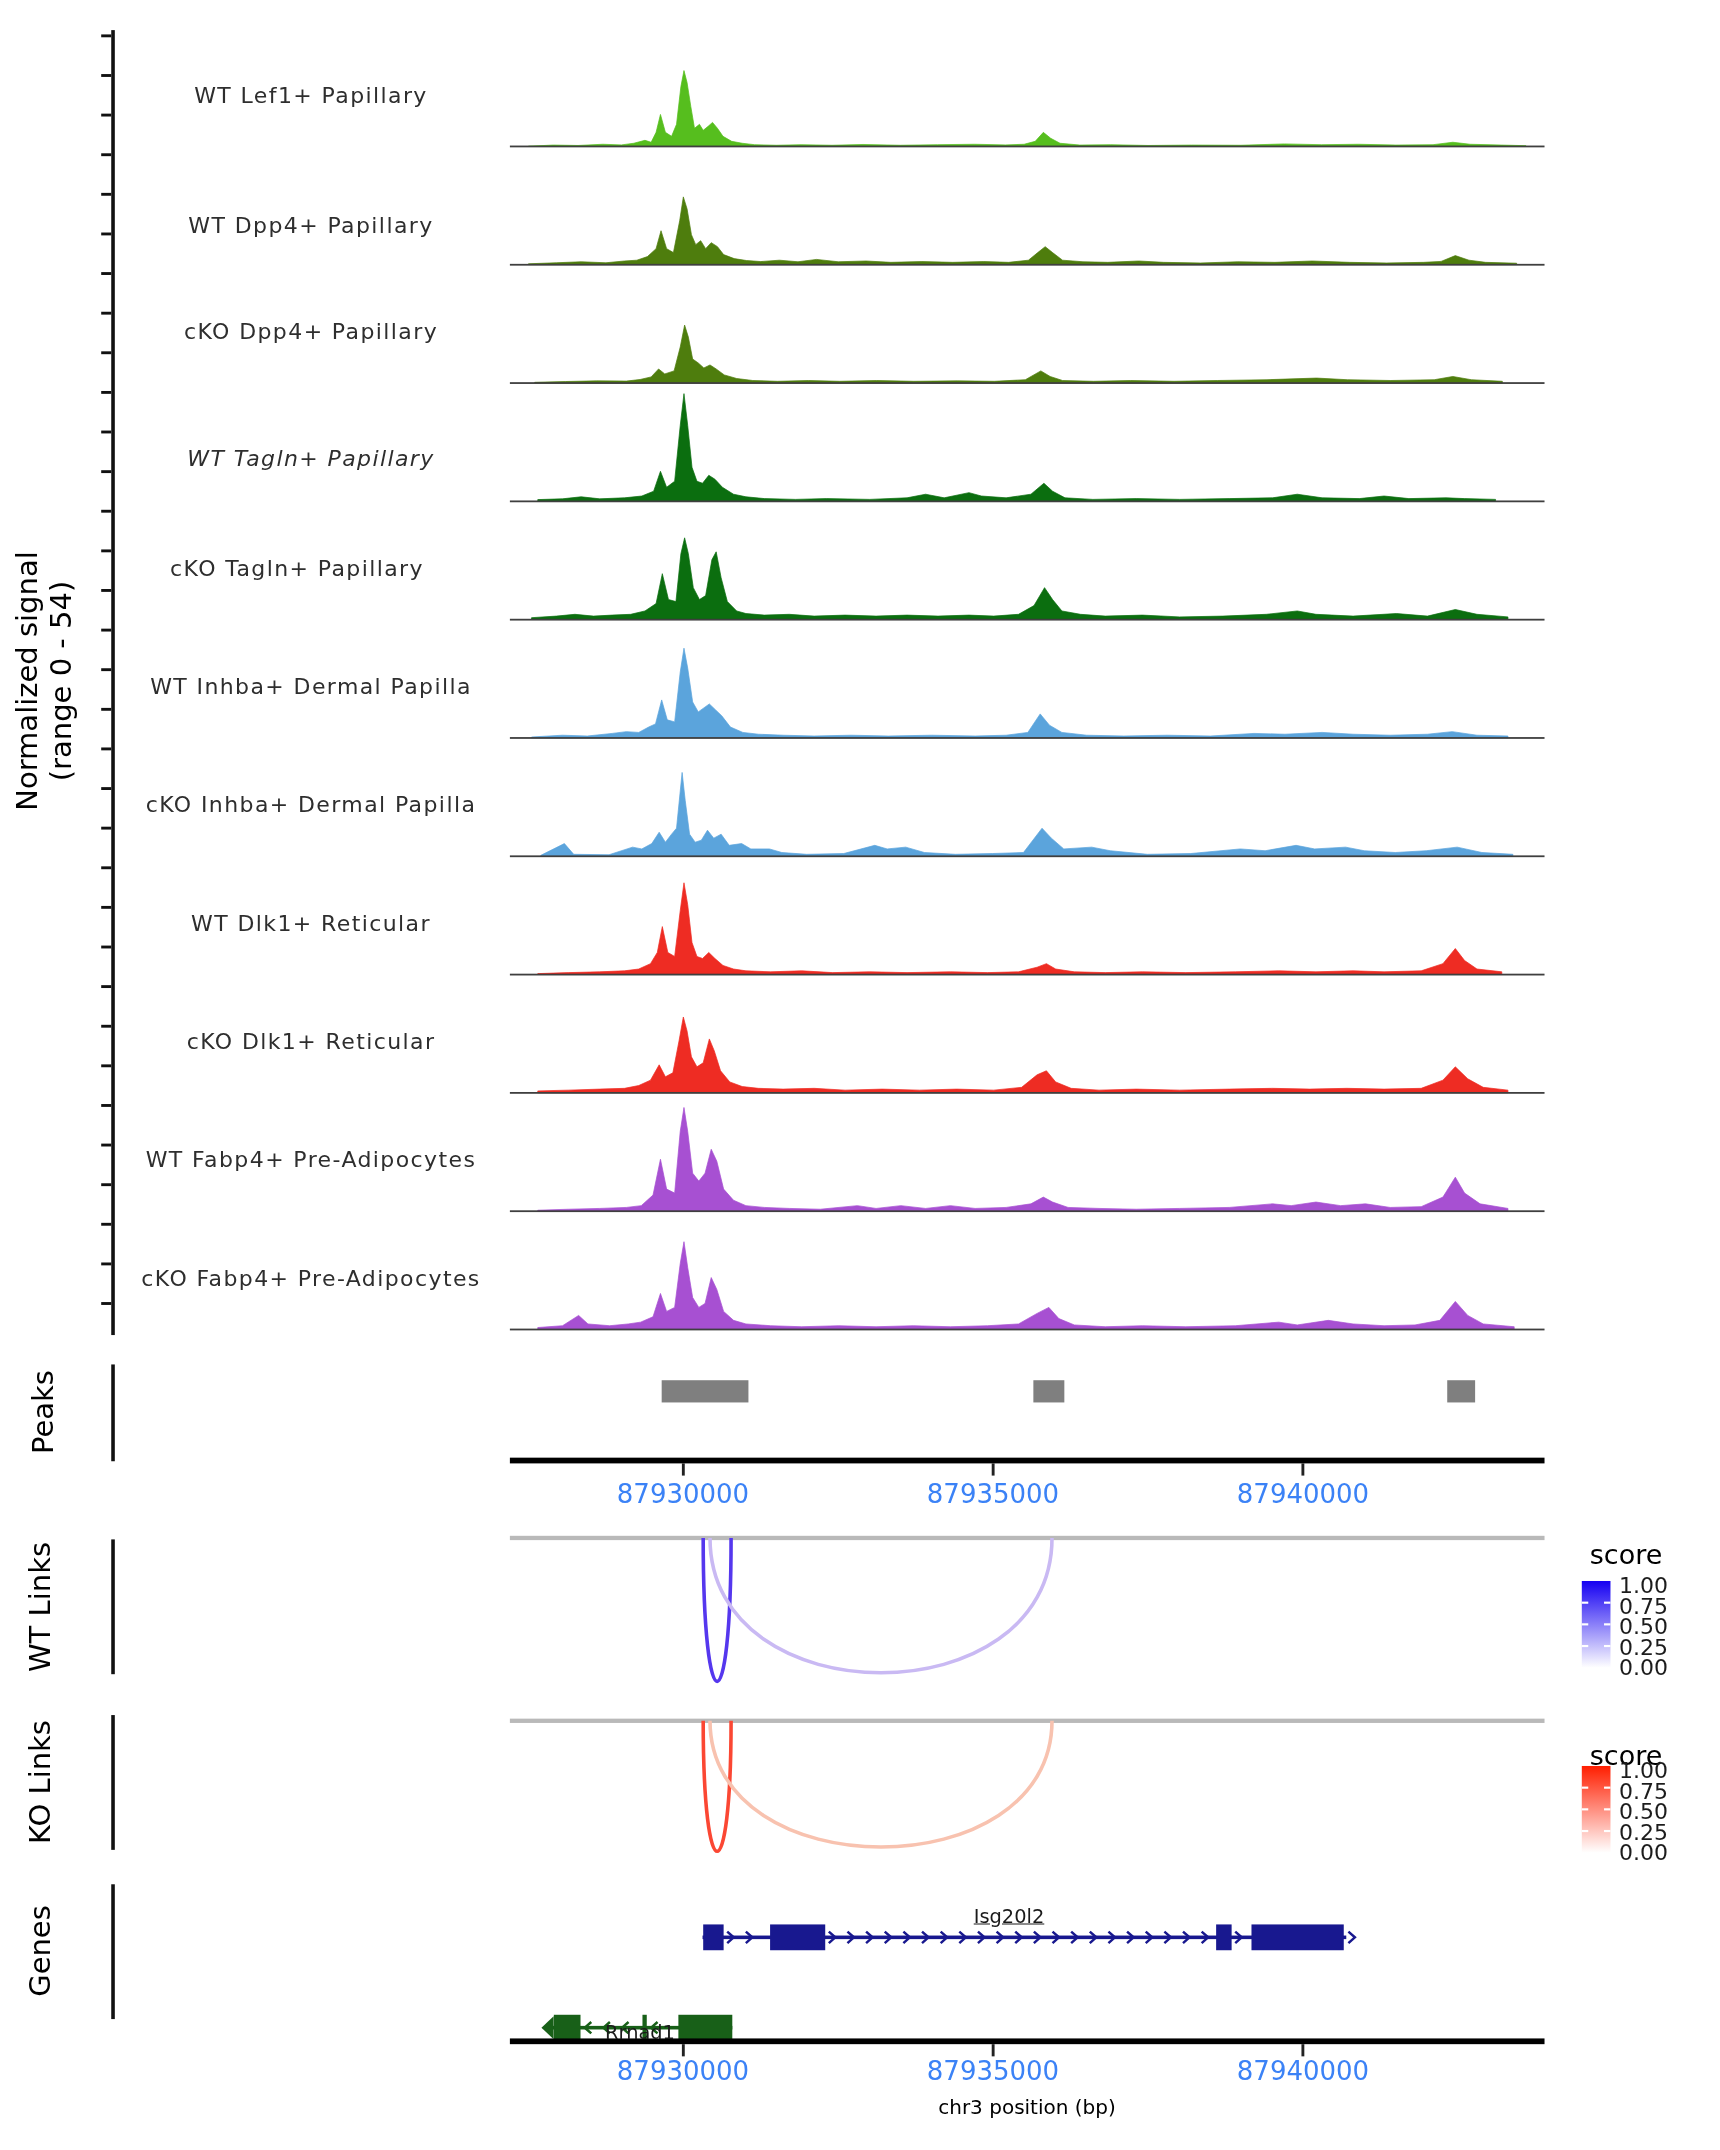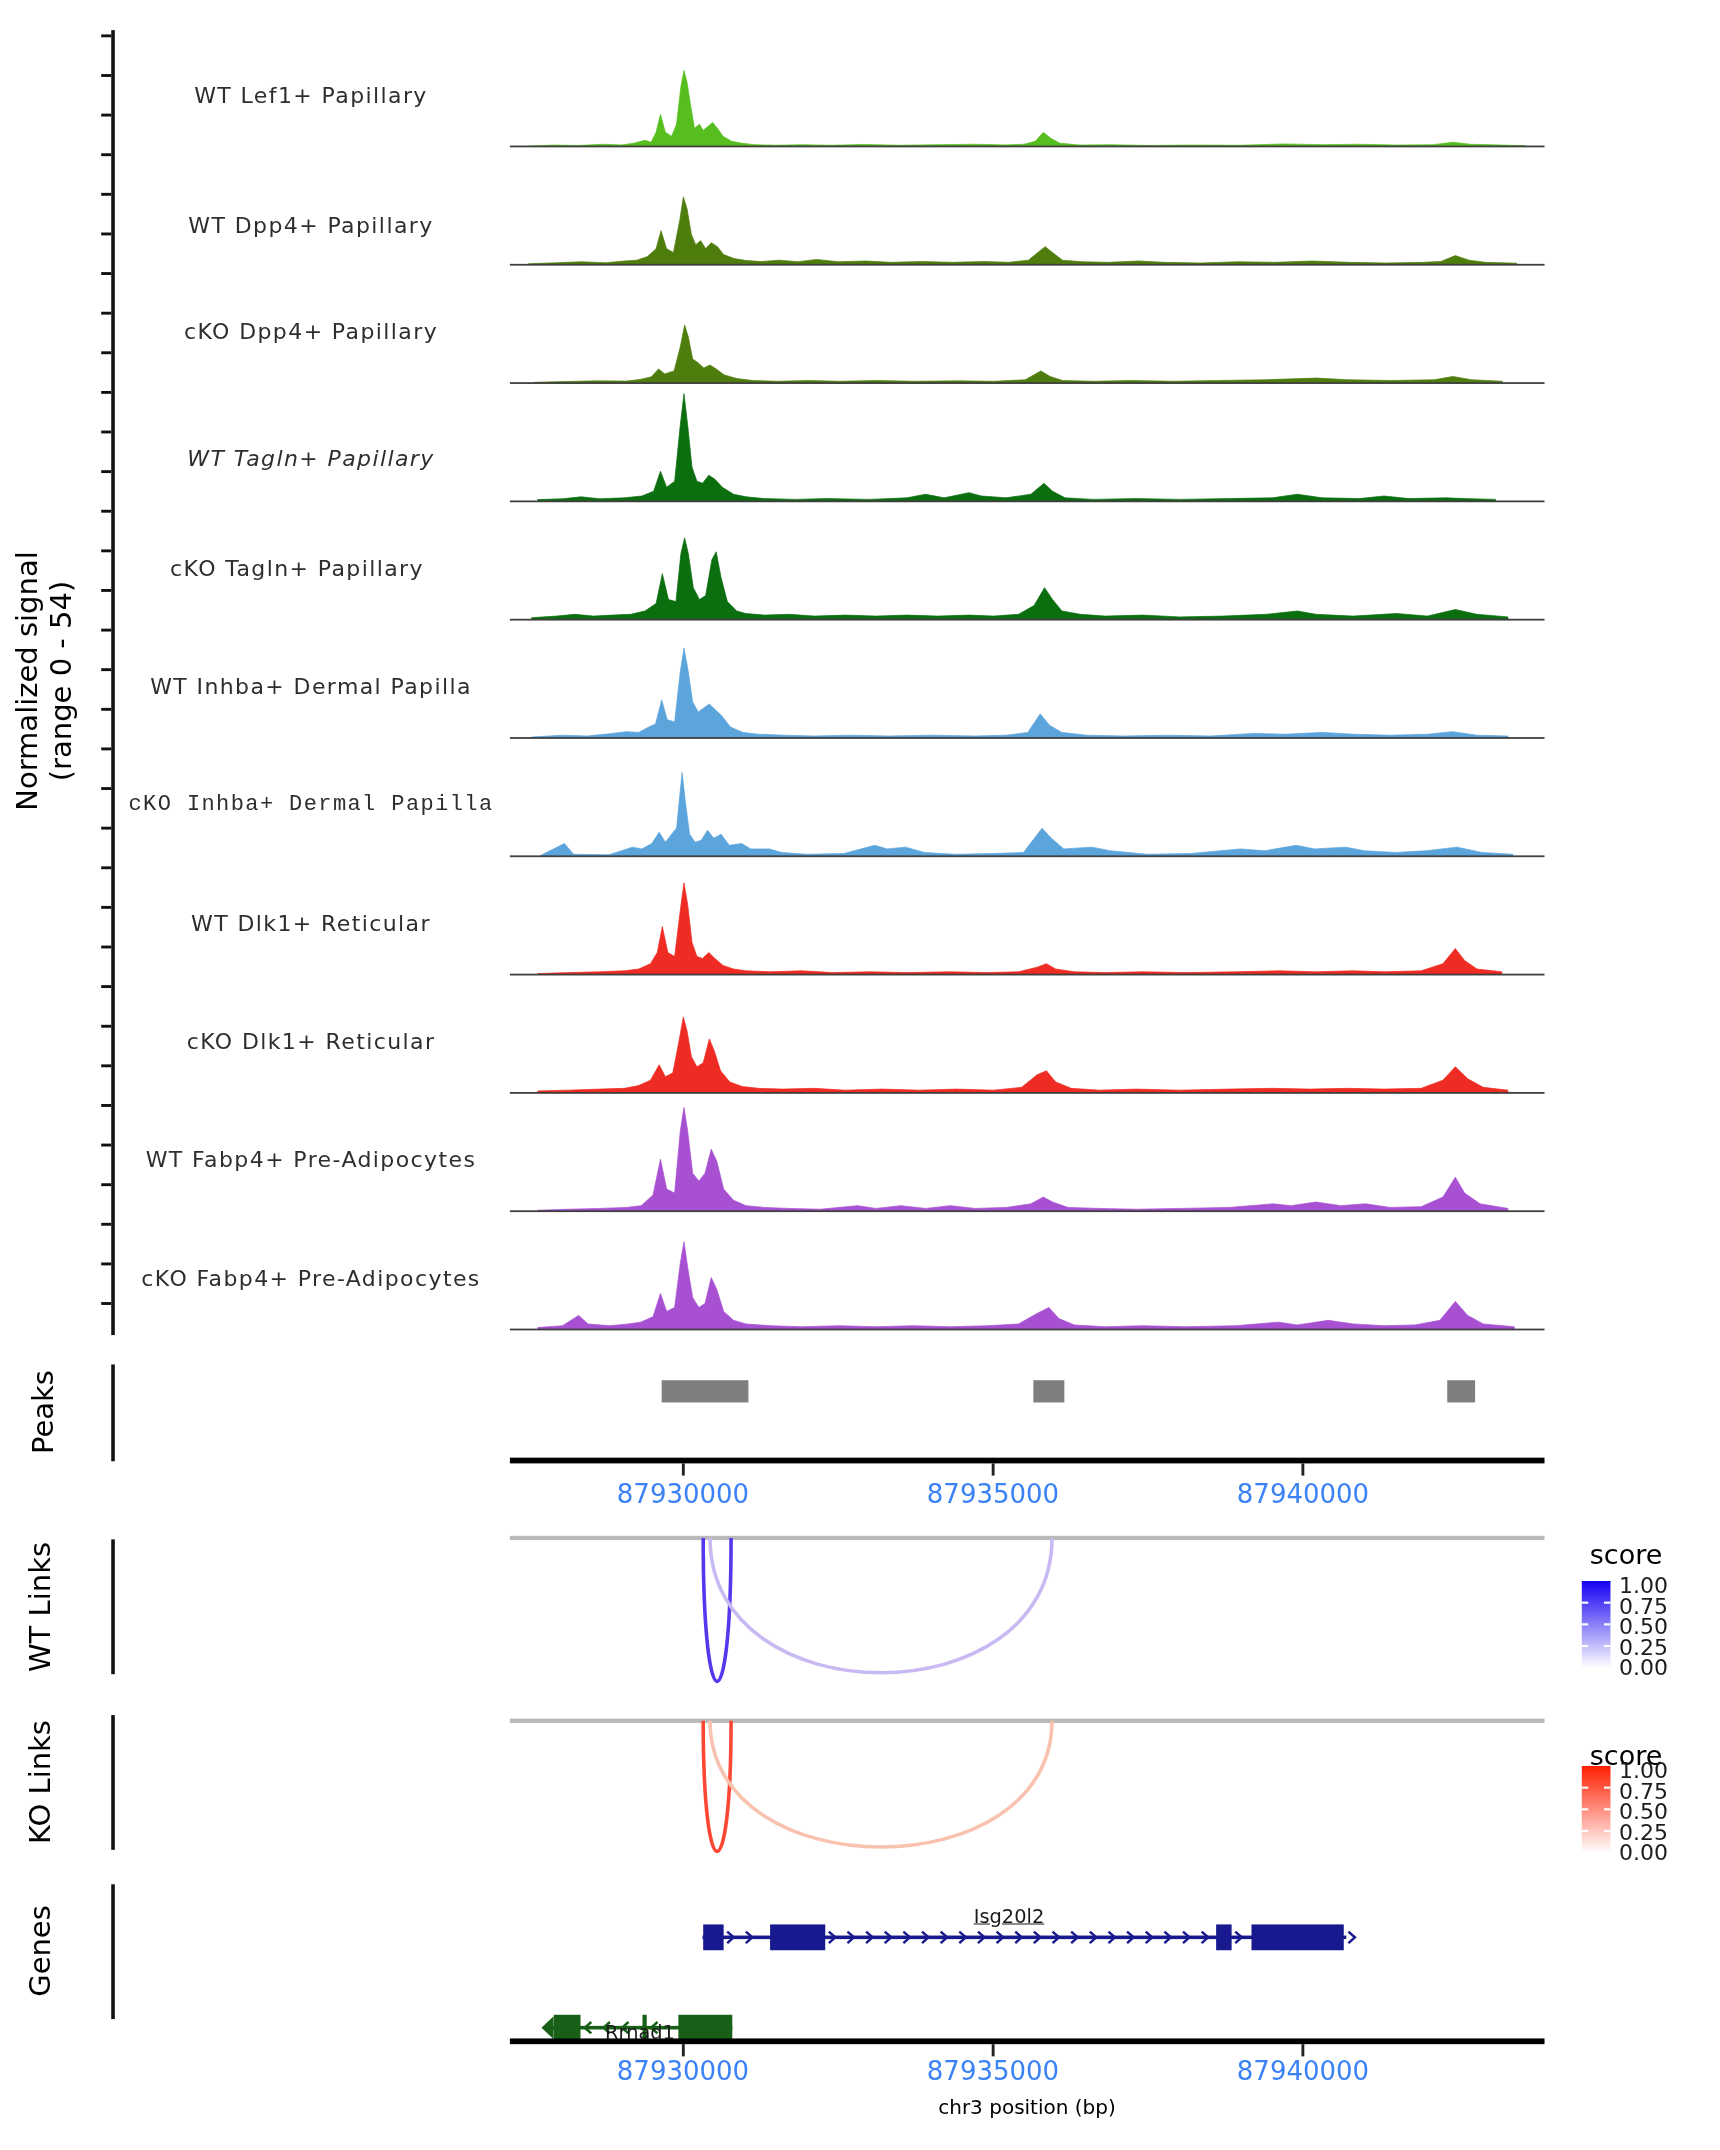--- a/index.html
+++ b/index.html
@@ -173,21 +173,21 @@
       <div>(range 0 - 54)</div>
     </div>
   </div>
 
   <div class="abs center track-label" style="left:311px;top:95px;">WT Lef1+ Papillary</div>
   <div class="abs center track-label" style="left:311px;top:213px;margin-top:12px;">WT Dpp4+ Papillary</div>
   <div class="abs center track-label" style="left:311px;top:331px;">cKO Dpp4+ Papillary</div>
   <div class="abs center track-label" style="left:311px;top:458px;font-style:italic;">WT Tagln+ Papillary</div>
   <div class="abs center track-label" style="left:297px;top:568px;">cKO Tagln+ Papillary</div>
   <div class="abs center track-label" style="left:311px;top:686px;">WT Inhba+ Dermal Papilla</div>
-  <div class="abs center track-label" style="left:311px;top:804px;font-family:Liberation Mono, monospace;">cKO Inhba+ Dermal Papilla</div>
+  <div class="abs center track-label" style="left:311px;top:804px;">cKO Inhba+ Dermal Papilla</div>
   <div class="abs center track-label" style="left:311px;top:923px;">WT Dlk1+ Reticular</div>
   <div class="abs center track-label" style="left:311px;top:1041px;">cKO Dlk1+ Reticular</div>
   <div class="abs center track-label" style="left:311px;top:1159px;">WT Fabp4+ Pre-Adipocytes</div>
   <div class="abs center track-label" style="left:311px;top:1278px;">cKO Fabp4+ Pre-Adipocytes</div>
 
   <div class="abs" style="left:43px;top:1412px;">
     <div class="rot section-label">Peaks</div>
   </div>
   <div class="abs" style="left:40px;top:1607px;">
     <div class="rot section-label">WT Links</div>

